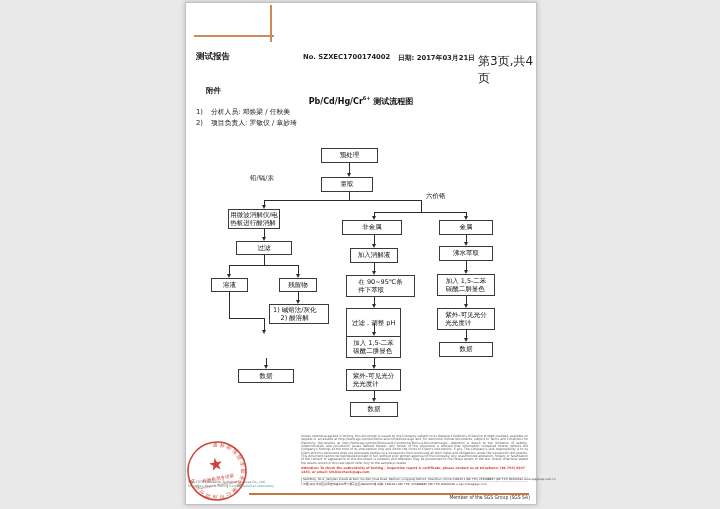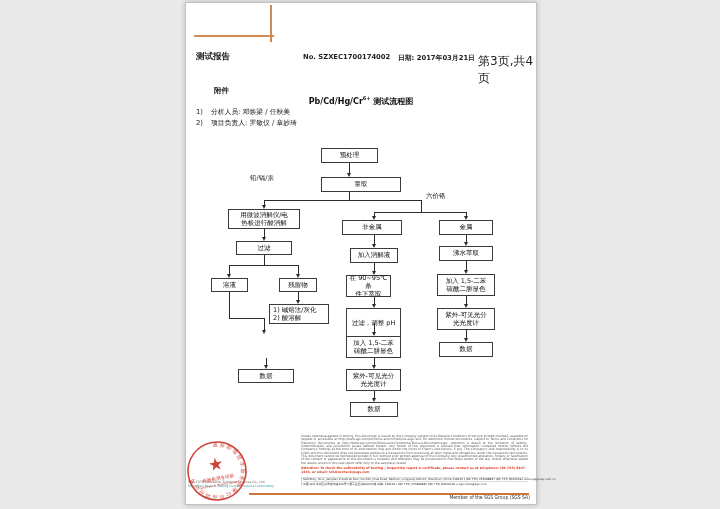--- a/index.html
+++ b/index.html
@@ -10,32 +10,32 @@
           border:1px solid #c2c2c2; box-shadow:0 0 5px rgba(0,0,0,.22); }
 
   
   .logo-text { position:absolute; left:16px; top:3px; font-size:29px; font-weight:bold; color:#8f8f8f; letter-spacing:-1px; }
   .logo-hline { position:absolute; left:8px; top:32px; width:80px; height:2px; background:#cf8a55; }
   .logo-vline { position:absolute; left:84px; top:2px; width:2px; height:37px; background:#cf8a55; }
   .rpt-title { position:absolute; left:10px; top:48px; font-size:8.5px; font-weight:bold; color:#222; }
   .rpt-no    { position:absolute; left:117px; top:50px; font-size:6.8px; font-weight:bold; color:#222; }
   .rpt-date  { position:absolute; left:212px; top:50px; font-size:6.8px; font-weight:bold; color:#222; }
   .rpt-page  { position:absolute; left:292px; top:50px; font-size:12px; color:#222; }
-  .attach    { position:absolute; left:28px; top:83px; font-size:7.5px; font-weight:bold; color:#222; }
+  .attach    { position:absolute; left:20px; top:83px; font-size:7.5px; font-weight:bold; color:#222; }
   .fig-title { position:absolute; left:0; top:92px; width:100%; text-align:center; font-size:8px; font-weight:bold; color:#111; }
   .fig-title sup { font-size:5px; }
   .note-row  { position:absolute; left:10px; font-size:6.8px; color:#222; white-space:nowrap; }
   .note-num  { display:inline-block; width:15px; }
 
   
   #flow { position:absolute; left:0; top:0; width:352px; height:503px; }
   .fnode { position:absolute; border:1px solid #3a3a3a; background:#fff; color:#111;
-           display:flex; align-items:center; justify-content:center; text-align:center;
+           display:flex; align-items:center; justify-content:center; 
            font-size:6.5px; line-height:1.25; white-space:pre-line; }
-  .fnode.la { justify-content:flex-start; text-align:left; padding-left:3px; }
+  .fnode.la { justify-content:flex-start; text-align:center; padding-left:3px; }
   .blabel { position:absolute; font-size:6.5px; color:#111; white-space:nowrap; }
   .vl { position:absolute; width:1px; background:#2b2b2b; }
   .hl { position:absolute; height:1px; background:#2b2b2b; }
   .arr { position:absolute; width:0; height:0; border-left:2.5px solid transparent;
          border-right:2.5px solid transparent; border-top:4px solid #2b2b2b; }
 
   
   .scaled { transform:scale(0.5); transform-origin:top left; }
   .disc-wrap { position:absolute; left:115px; top:431px; width:227px; }
   .disc-txt  { width:454px; font-size:6px; line-height:1.13; color:#555; text-align:justify; }
@@ -69,33 +69,33 @@
     <div class="fig-title"><span>Pb/Cd/Hg/Cr</span><sup>6+</sup><span> 测试流程图</span></div>
 
     <div class="note-row" style="top:104px"><span class="note-num">1)</span><span>分析人员: 邓焕梁 / 任秋美</span></div>
     <div class="note-row" style="top:115px"><span class="note-num">2)</span><span>项目负责人: 罗敏仪 / 章妙琦</span></div>
 
     <div id="flow">
       <div class="blabel" style="left:64px;top:171px">铅/镉/汞</div>
       <div class="blabel" style="left:240px;top:189px">六价铬</div>
 
       <div class="fnode" style="left:135px;top:145px;width:57px;height:15px">预处理</div>
-      <div class="fnode" style="left:135px;top:174px;width:80px;height:15px">量取</div>
-      <div class="fnode" style="left:42px;top:206px;width:72px;height:20px">用微波消解仪/电
+      <div class="fnode" style="left:135px;top:174px;width:52px;height:15px">量取</div>
+      <div class="fnode" style="left:42px;top:206px;width:52px;height:20px">用微波消解仪/电
 热板进行酸消解</div>
       <div class="fnode" style="left:50px;top:238px;width:56px;height:14px">过滤</div>
       <div class="fnode" style="left:25px;top:275px;width:37px;height:14px">溶液</div>
       <div class="fnode" style="left:93px;top:275px;width:38px;height:14px">残留物</div>
       <div class="fnode la" style="left:83px;top:301px;width:60px;height:20px">1) 碱熔法/灰化
 2) 酸溶解</div>
       <div class="fnode" style="left:52px;top:366px;width:56px;height:14px">数据</div>
 
       <div class="fnode" style="left:156px;top:217px;width:60px;height:15px">非金属</div>
       <div class="fnode" style="left:164px;top:245px;width:48px;height:15px">加入消解液</div>
-      <div class="fnode" style="left:160px;top:272px;width:45px;height:22px">在 90~95℃条
+      <div class="fnode" style="left:160px;top:272px;width:69px;height:22px">在 90~95℃条
 件下萃取</div>
       <div class="fnode" style="left:160px;top:305px;width:55px;height:30px">过滤，调整 pH</div>
       <div class="fnode" style="left:160px;top:333px;width:55px;height:22px">加入 1,5-二苯
 碳酰二肼显色</div>
       <div class="fnode" style="left:160px;top:366px;width:55px;height:22px">紫外-可见光分
 光光度计</div>
       <div class="fnode" style="left:164px;top:399px;width:48px;height:15px">数据</div>
 
       <div class="fnode" style="left:253px;top:217px;width:54px;height:15px">金属</div>
       <div class="fnode" style="left:253px;top:243px;width:54px;height:15px">沸水萃取</div>

